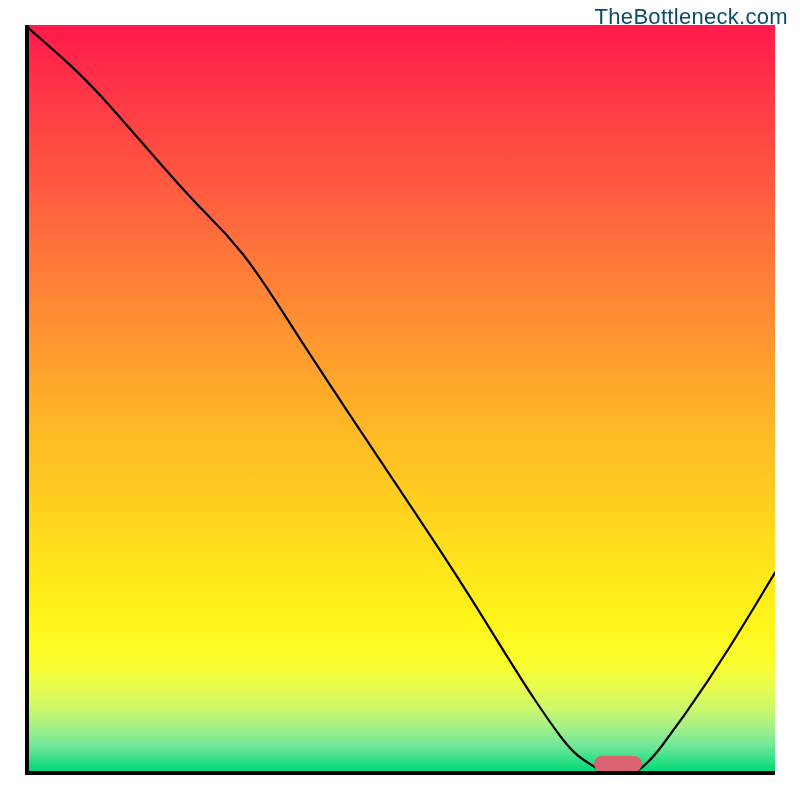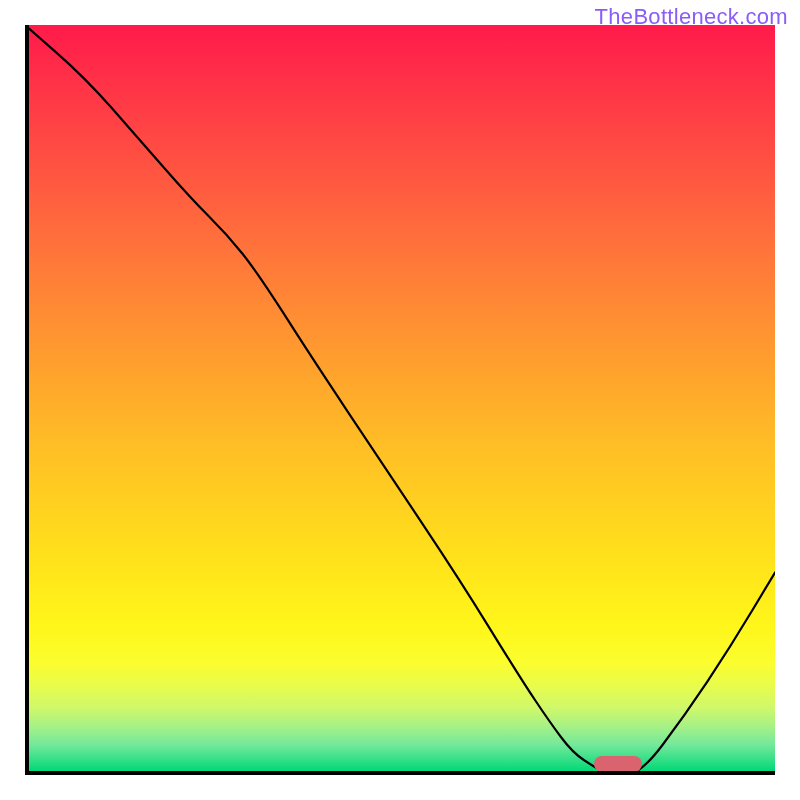--- a/index.html
+++ b/index.html
@@ -8,21 +8,21 @@
     width: 800px;
     height: 800px;
     background: #ffffff;
     font-family: Arial, Helvetica, sans-serif;
     overflow: hidden;
   }
   .watermark {
     position: absolute;
     top: 4px;
     right: 12px;
-    color: #8b5cf6;
+    color: #0c4a6e;
     font-size: 22px;
     font-weight: 500;
     letter-spacing: 0.3px;
   }
   .plot-area {
     position: absolute;
     left: 25px;
     top: 25px;
     width: 750px;
     height: 750px;

